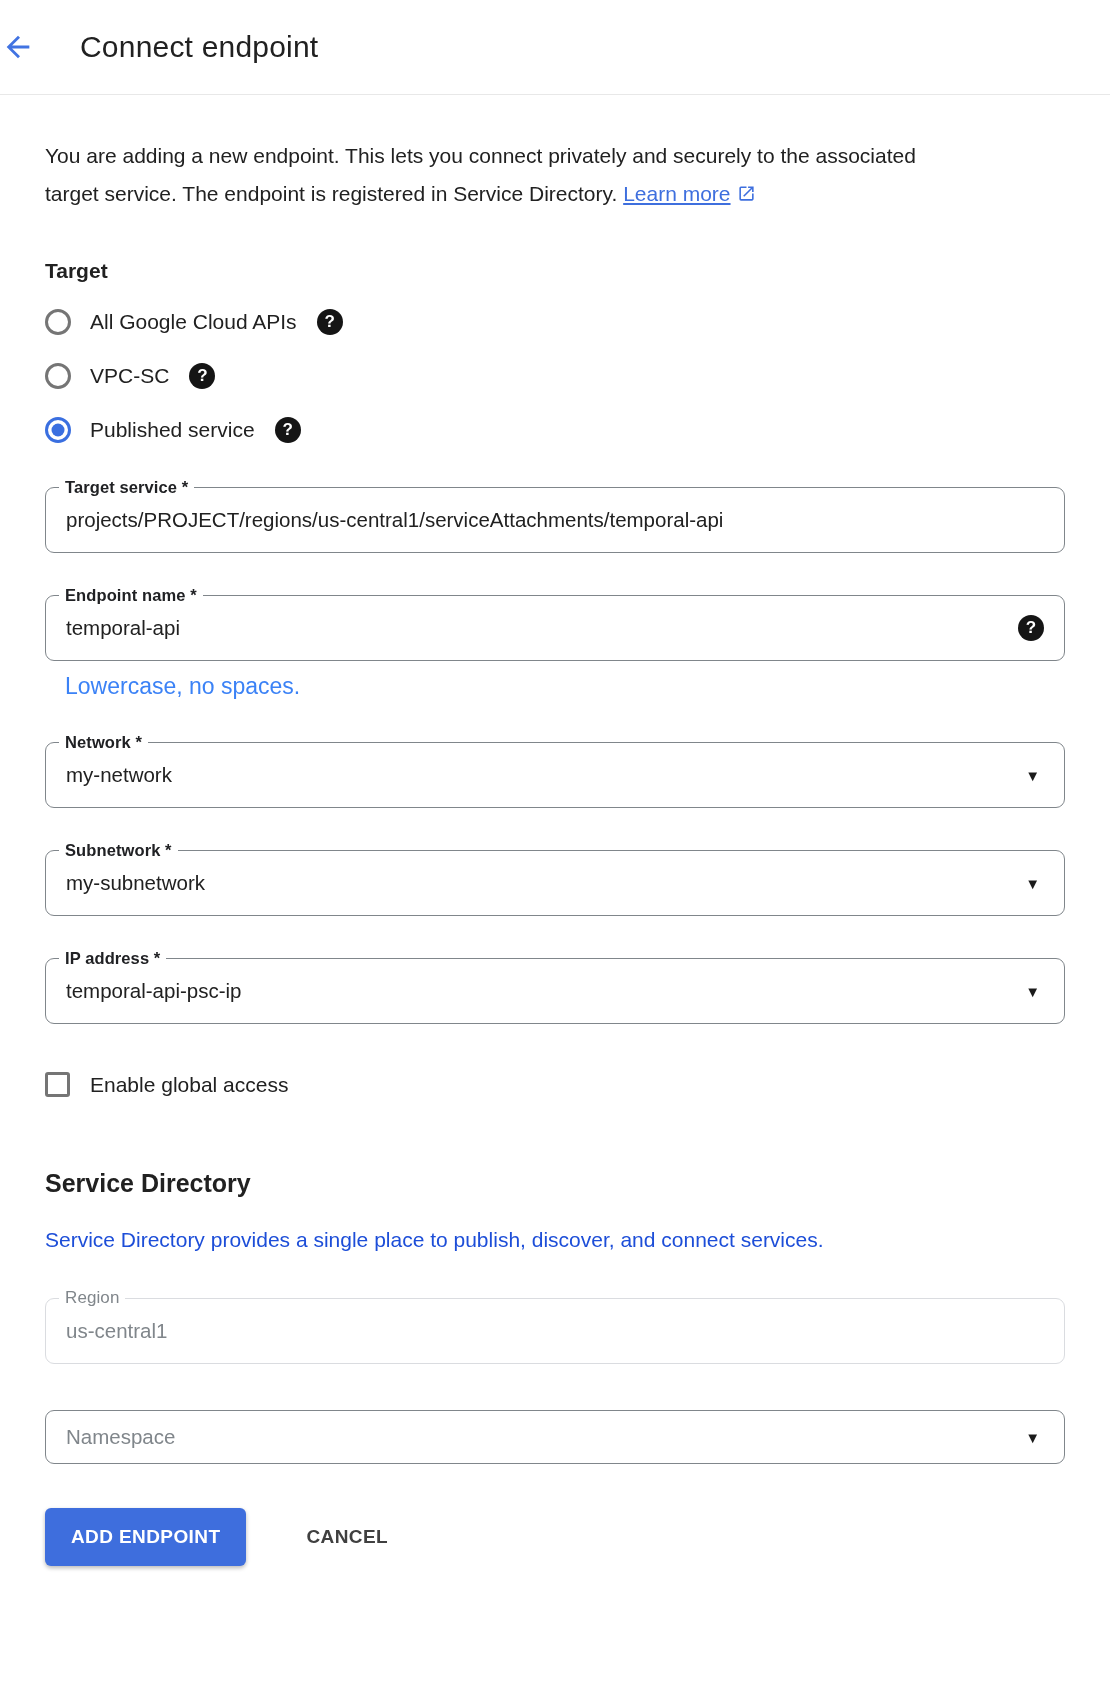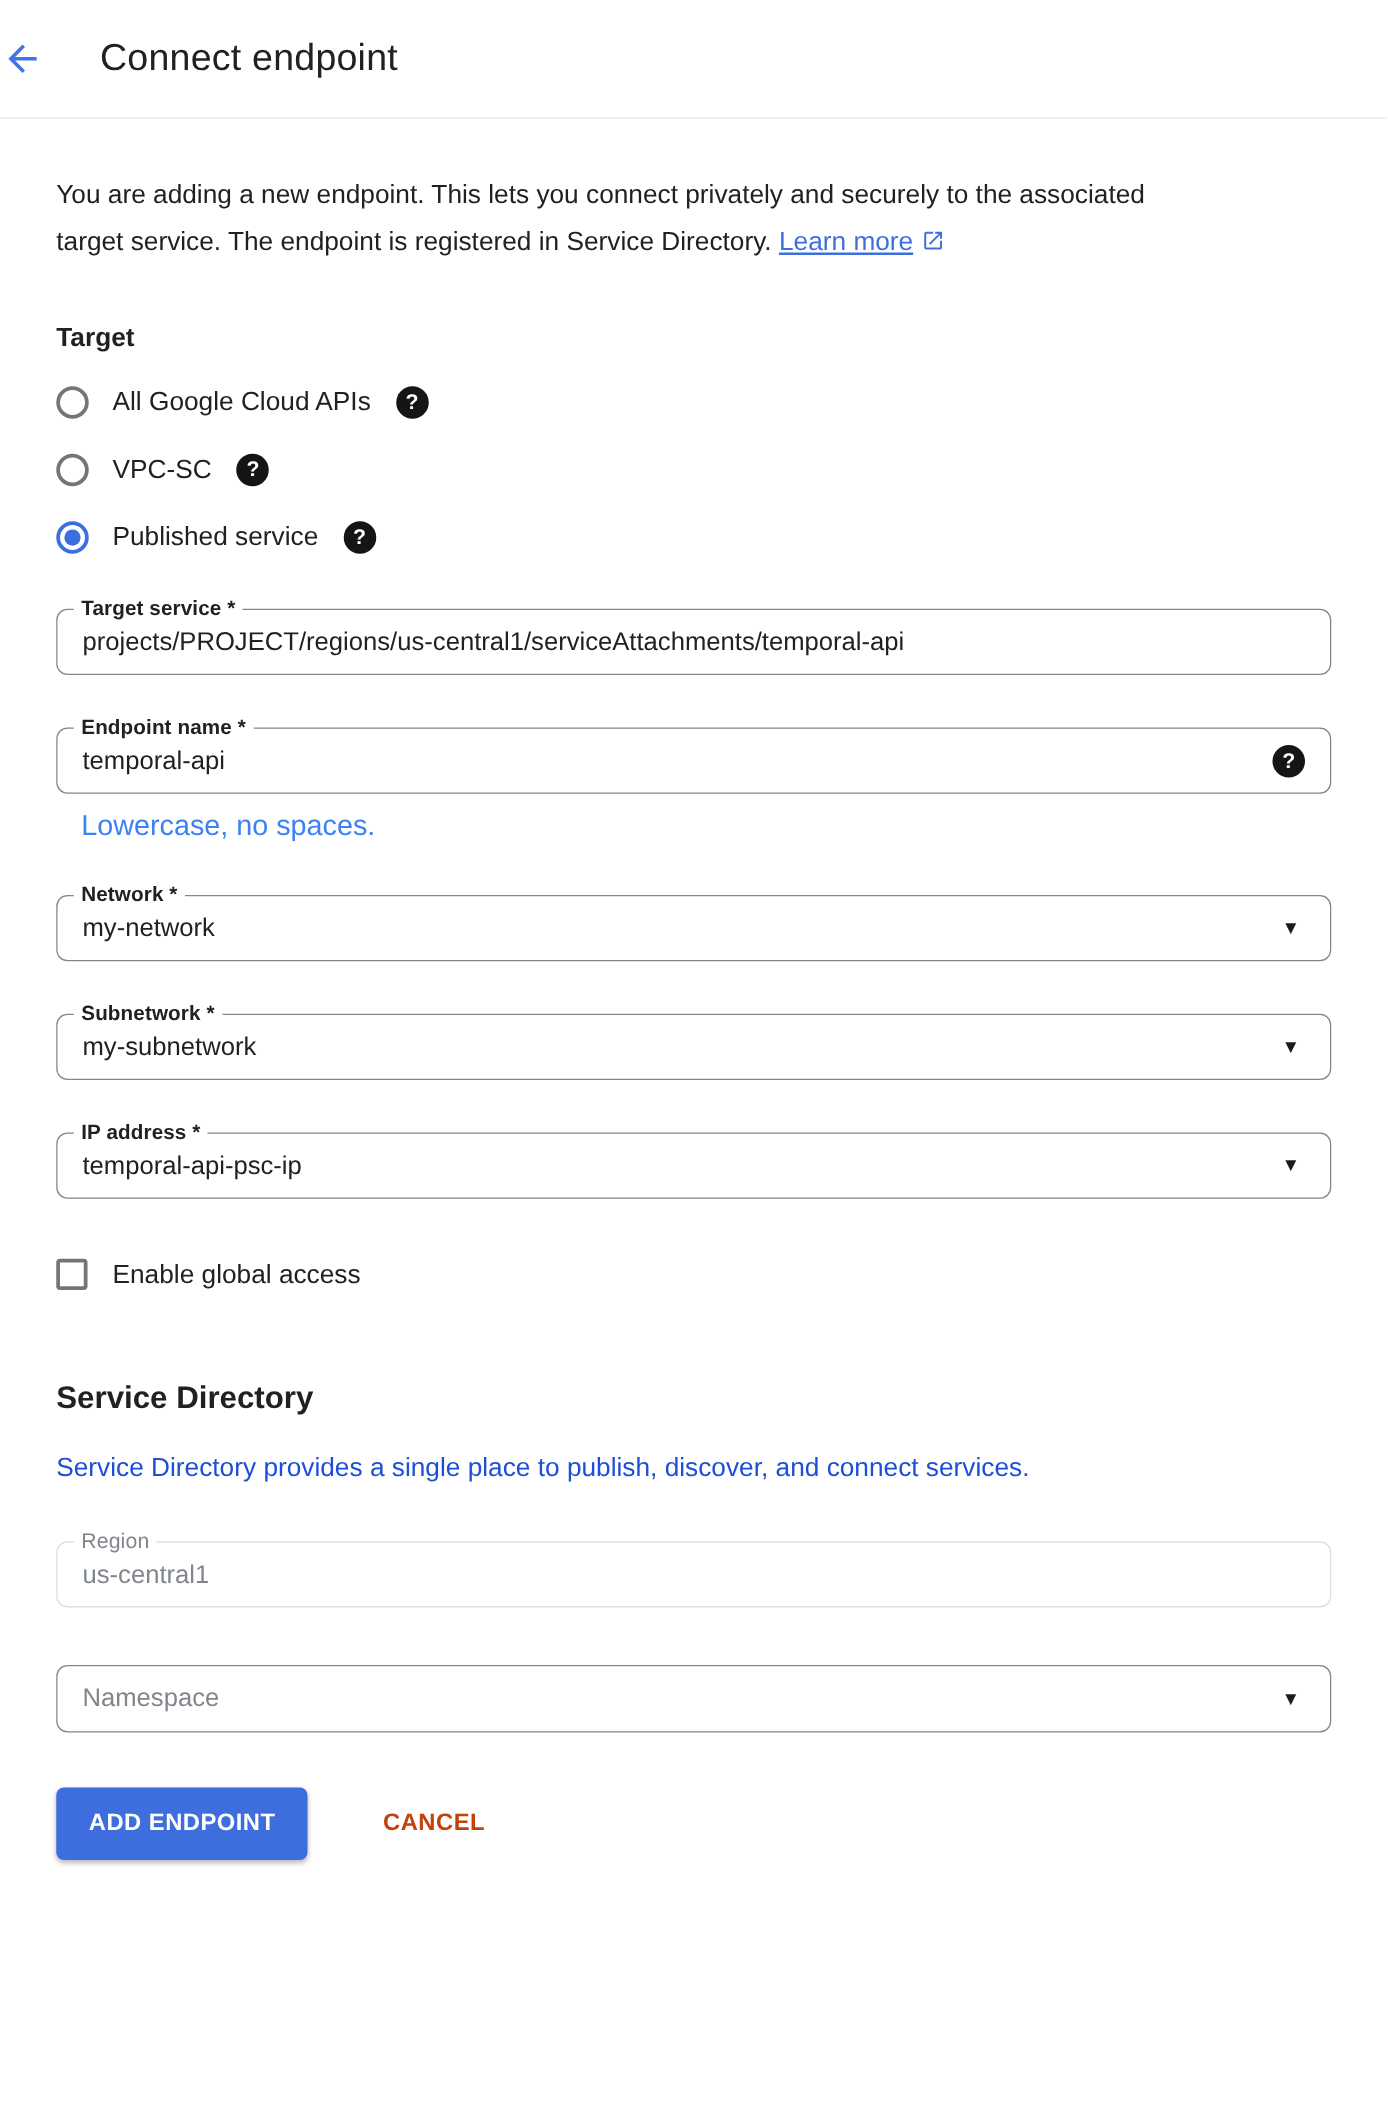--- a/index.html
+++ b/index.html
@@ -100,21 +100,21 @@
     margin-left: 20px;
     flex: none;
     user-select: none;
   }
 
   
   .field {
     position: relative;
     border: 1px solid #80868b;
     border-radius: 9px;
-    height: 53px;
+    height: 66px;
     margin-top: 42px;
     display: flex;
     align-items: center;
     padding: 0 20px;
     background: #fff;
   }
   .field-label {
     position: absolute;
     top: -11px;
     left: 13px;
@@ -208,21 +208,21 @@
     box-shadow: 0 2px 4px rgba(0,0,0,0.28);
   }
   .btn-text {
     margin-left: 48px;
     background: none;
     border: none;
     font-family: "Liberation Sans", sans-serif;
     font-size: 19px;
     font-weight: 700;
     letter-spacing: 0.4px;
-    color: #c2410c;
+    color: #404040;
     cursor: pointer;
     padding: 10px 12px;
   }
 </style>
 </head>
 <body>
 
 <div class="header">
   <button class="back-btn" aria-label="Back">
     <span style="display:flex;">

